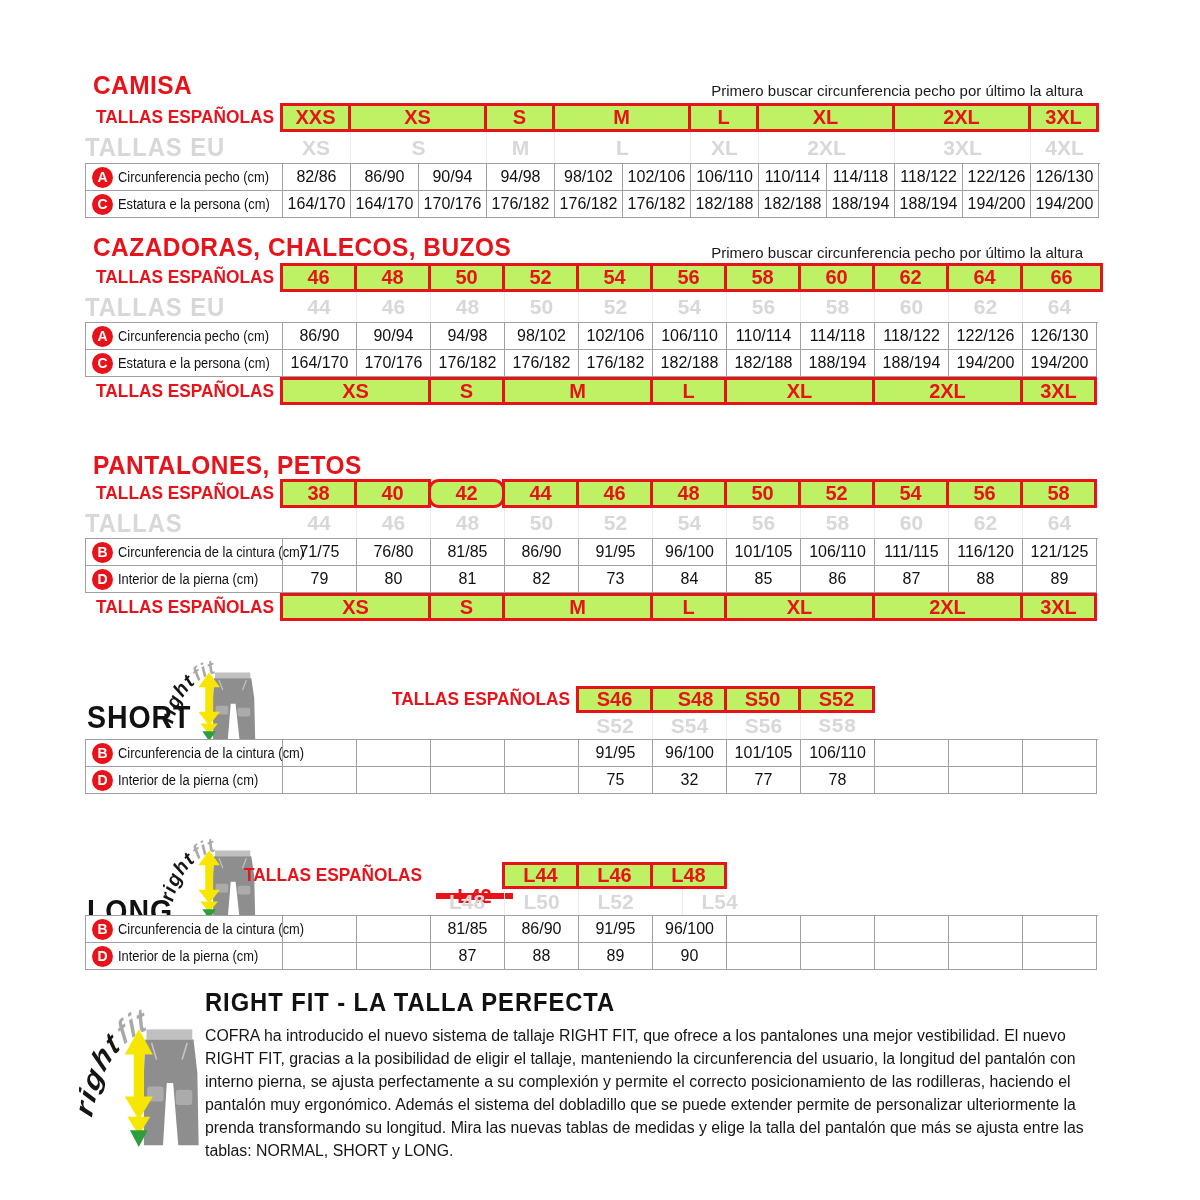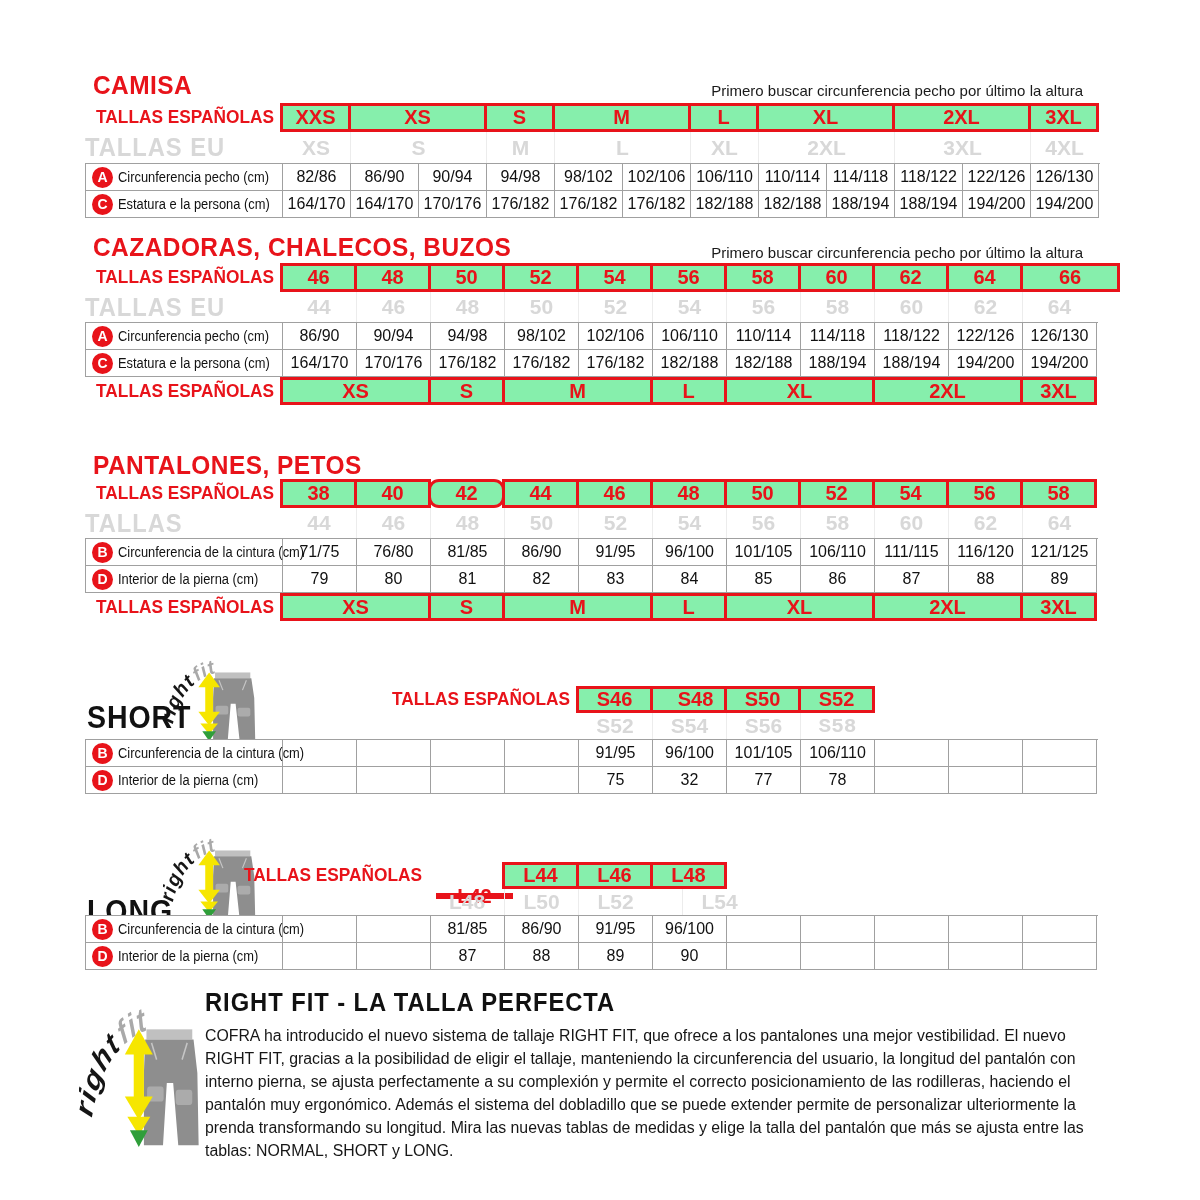--- a/index.html
+++ b/index.html
@@ -20,21 +20,21 @@
     position:absolute;left:0;top:0;bottom:0;display:flex;align-items:center;justify-content:flex-end;
     font-weight:bold;color:#e8131a;font-size:18px;letter-spacing:0;white-space:nowrap;
     transform:scaleX(.96);transform-origin:right;
   }
   .gray-label{
     position:absolute;left:0;top:0;bottom:0;display:flex;align-items:center;
     font-weight:bold;color:#d8d8d8;font-size:25px;letter-spacing:1px;white-space:nowrap;
     transform:scaleX(.95);transform-origin:left;
   }
   .rbox{
-    position:absolute;top:0;bottom:0;box-sizing:border-box;background:#86efac;
+    position:absolute;top:0;bottom:0;box-sizing:border-box;background:#bef264;
     border:3px solid #e8131a;display:flex;align-items:center;justify-content:center;
     color:#e8131a;font-weight:bold;font-size:20px;
   }
   .gcell{
     position:absolute;top:0;bottom:0;box-sizing:border-box;
     display:flex;align-items:center;justify-content:center;
     color:#d8d8d8;font-weight:bold;font-size:21px;border-left:1px solid #ececec;
   }
   .gcell.first{border-left:none;}
   .dgrid{position:absolute;border-top:1px solid #a0a0a0;border-left:1px solid #a0a0a0;background:#fff;}
@@ -171,21 +171,21 @@
   <div class="rbox" style="left: 195px; width: 77px;">46</div>
       <div class="rbox" style="left: 269px; width: 77px;">48</div>
       <div class="rbox" style="left: 343px; width: 77px;">50</div>
       <div class="rbox" style="left: 417px; width: 77px;">52</div>
       <div class="rbox" style="left: 491px; width: 77px;">54</div>
       <div class="rbox" style="left: 565px; width: 77px;">56</div>
       <div class="rbox" style="left: 639px; width: 77px;">58</div>
       <div class="rbox" style="left: 713px; width: 77px;">60</div>
       <div class="rbox" style="left: 787px; width: 77px;">62</div>
       <div class="rbox" style="left: 861px; width: 77px;">64</div>
-      <div class="rbox" style="left: 935px; width: 100px;">66</div>
+      <div class="rbox" style="left: 935px; width: 83px;">66</div>
     </div>
   <div class="row" style="top:60px;height:30px;">
     <div class="gray-label">TALLAS EU</div>
     <div></div>
   <div class="gcell first" style="left: 197px; width: 74px;">44</div>
       <div class="gcell" style="left: 271px; width: 74px;">46</div>
       <div class="gcell" style="left: 345px; width: 74px;">48</div>
       <div class="gcell" style="left: 419px; width: 74px;">50</div>
       <div class="gcell" style="left: 493px; width: 74px;">52</div>
       <div class="gcell" style="left: 567px; width: 74px;">54</div>
@@ -296,21 +296,21 @@
       </div>
       <div class="drow">
         <div class="dcell dlabel" style="width: 197px;">
           <span class="badge">D</span>
           <span class="dlabel-text">Interior de la pierna (cm)</span>
         </div>
         <div class="dcell" style="width: 74px;">79</div>
         <div class="dcell" style="width: 74px;">80</div>
         <div class="dcell" style="width: 74px;">81</div>
         <div class="dcell" style="width: 74px;">82</div>
-        <div class="dcell" style="width: 74px;">83</div>
+        <div class="dcell" style="width: 74px;">73</div>
         <div class="dcell" style="width: 74px;">84</div>
         <div class="dcell" style="width: 74px;">85</div>
         <div class="dcell" style="width: 74px;">86</div>
         <div class="dcell" style="width: 74px;">87</div>
         <div class="dcell" style="width: 74px;">88</div>
         <div class="dcell" style="width: 74px;">89</div>
       </div>
     </div>
   <div class="row" style="top:143px;height:28px;">
     <div class="red-label" style="width:189px;">TALLAS ESPAÑOLAS</div>

